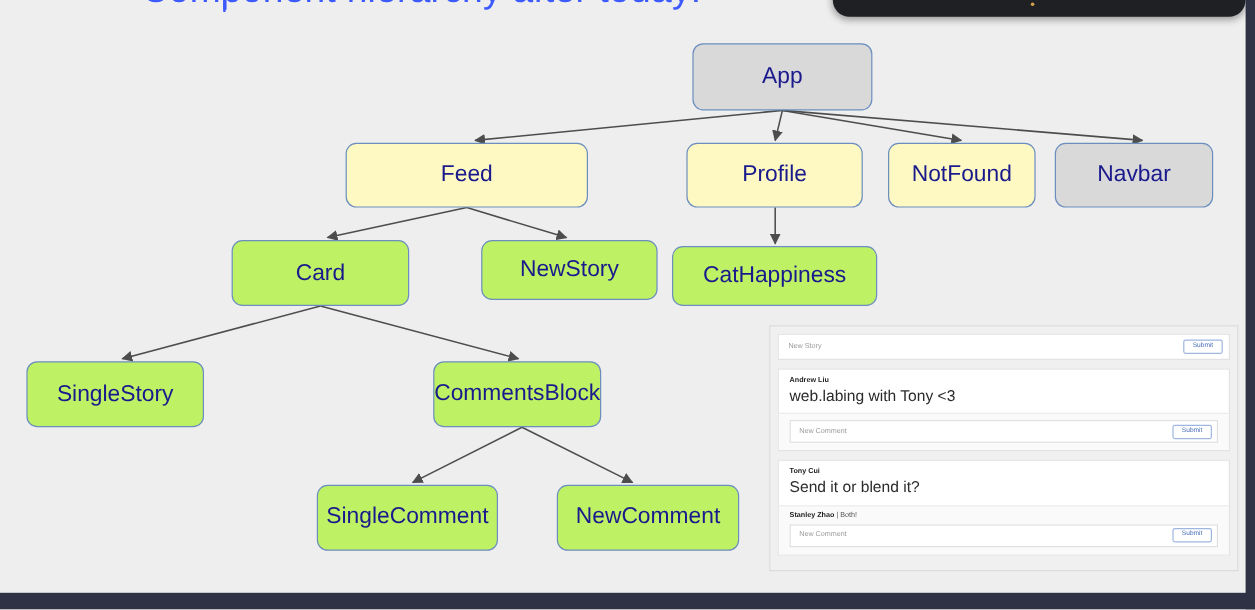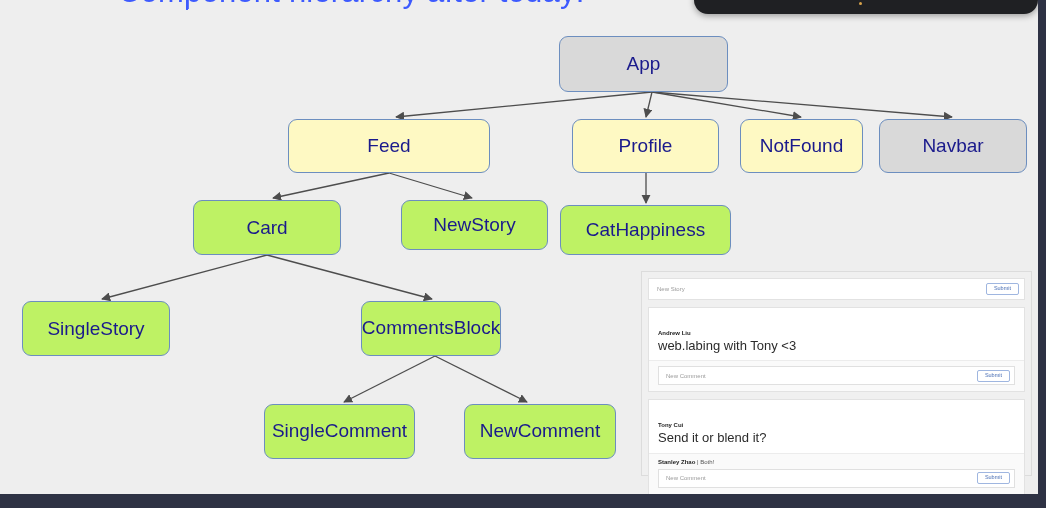--- a/index.html
+++ b/index.html
@@ -147,21 +147,21 @@
   .shot-submit {
     border: 1px solid #9fb6e0;
     border-radius: 2px;
     color: #4a6fb5;
     font-size: 5.5px;
     padding: 2.5px 7px;
     background: #ffffff;
     line-height: 1;
   }
   .story-card { margin-bottom: 7px; }
-  .story-body { padding: 22px 9px 7px 9px; }
+  .story-body { padding: 6px 9px 7px 9px; }
   .story-author {
     font-size: 6px;
     font-weight: bold;
     color: #1d1d1d;
     margin-bottom: 3px;
   }
   .story-text {
     font-size: 13px;
     color: #2b2b2b;
     font-weight: 300;
@@ -218,25 +218,25 @@
       <path d="M 646 173 L 646 203"></path>
 
       <path d="M 267 255 L 102 299"></path>
       <path d="M 267 255 L 432 299"></path>
 
       <path d="M 435 356 L 344 402"></path>
       <path d="M 435 356 L 527 402"></path>
     </g>
   </svg>
 
-  <div class="node gray" style="left:559px;top:36px;width:169px;height:56px;">App</div>
+  <div class="node gray" style="left:577px;top:36px;width:150px;height:56px;">App</div>
   <div class="node purple" style="left:288px;top:119px;width:202px;height:54px;">Feed</div>
   <div class="node purple" style="left:740px;top:119px;width:123px;height:54px;">NotFound</div>
   <div class="node purple" style="left:572px;top:119px;width:147px;height:54px;">Profile</div>
-  <div class="node gray" style="left:879px;top:119px;width:148px;height:54px;">Navbar</div>
+  <div class="node gray" style="left:879px;top:119px;width:132px;height:54px;">Navbar</div>
   <div class="node green" style="left:193px;top:200px;width:148px;height:55px;">Card</div>
   <div class="node green" style="left:401px;top:200px;width:147px;height:50px;text-align:center;">NewStory</div>
   <div class="node green" style="left:560px;top:205px;width:171px;height:50px;">CatHappiness</div>
   <div class="node green" style="left:22px;top:301px;width:148px;height:55px;">SingleStory</div>
   <div class="node green two-line" style="left:361px;top:301px;width:140px;height:55px;">
       <span>Comments</span>
       <br>
       <span>Block</span>
     </div>
   <div class="node green two-line" style="left:264px;top:404px;width:151px;height:55px;">

